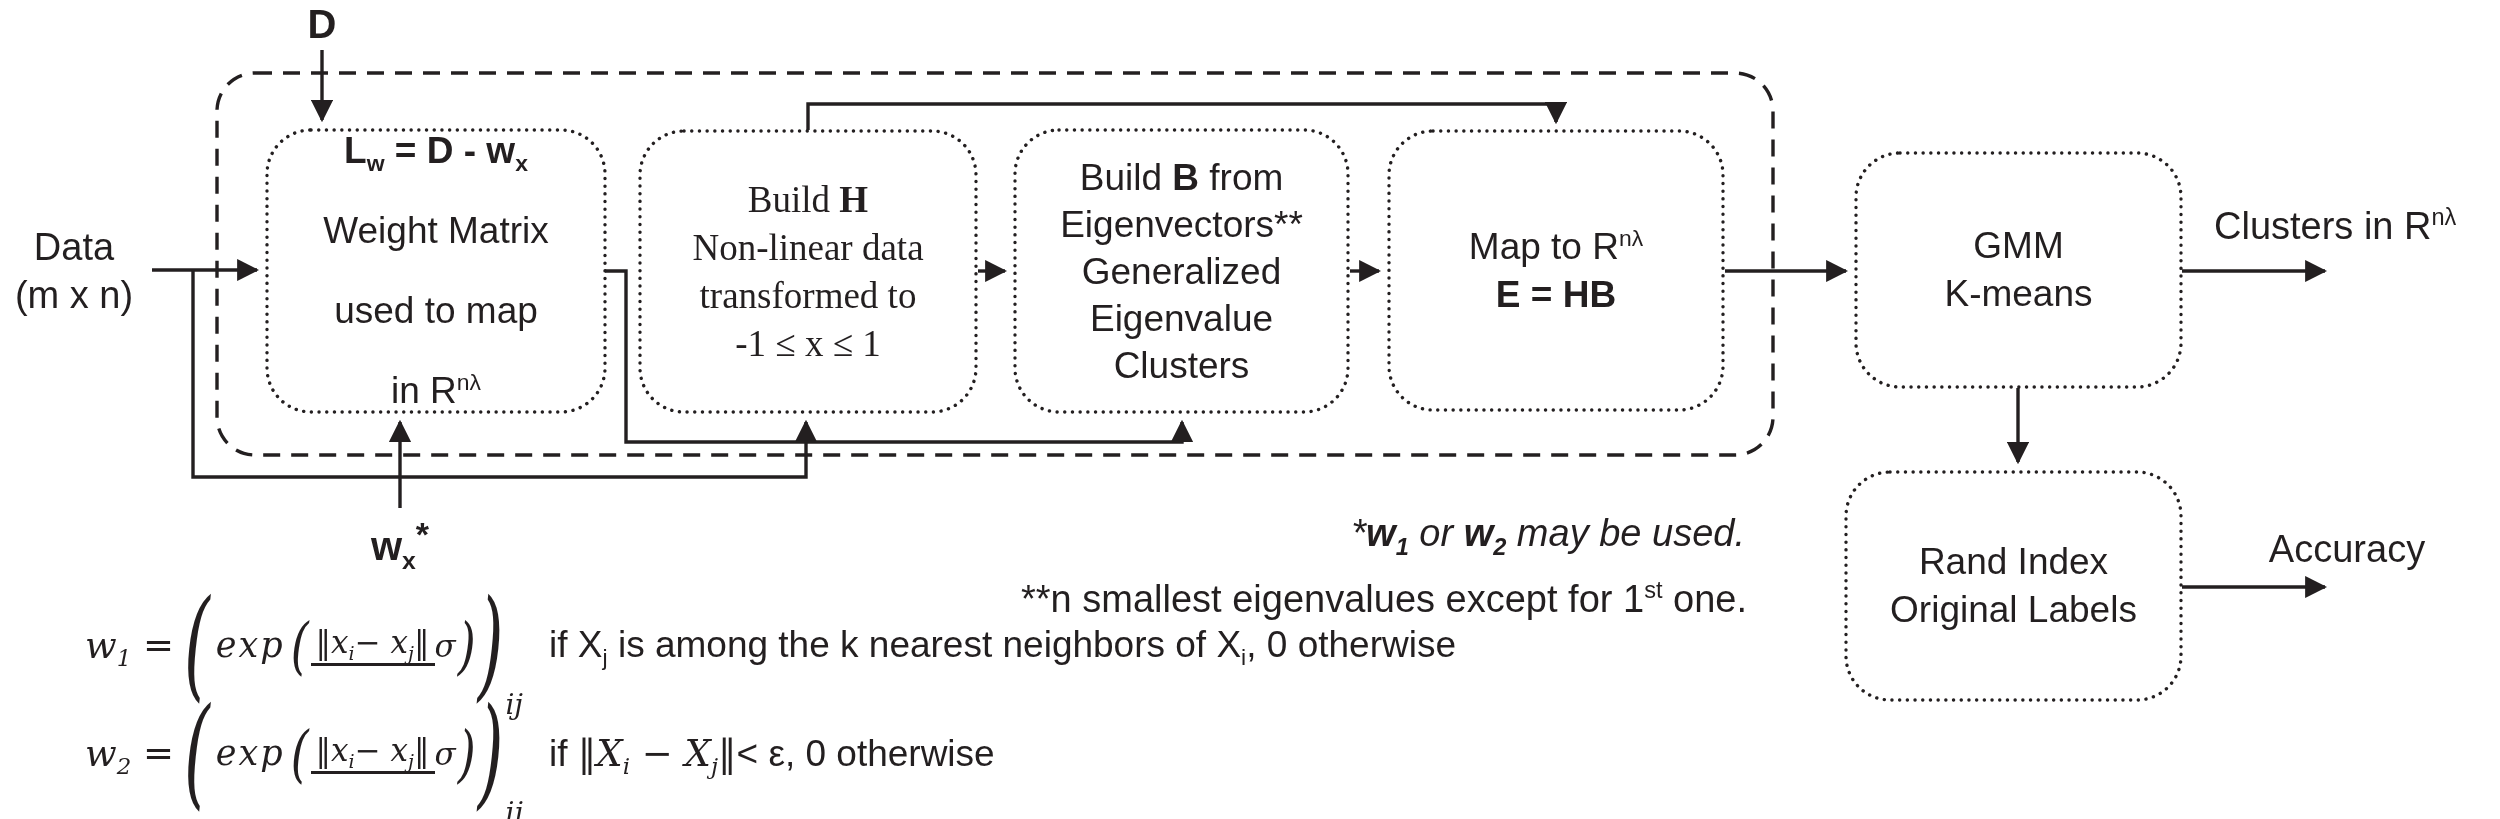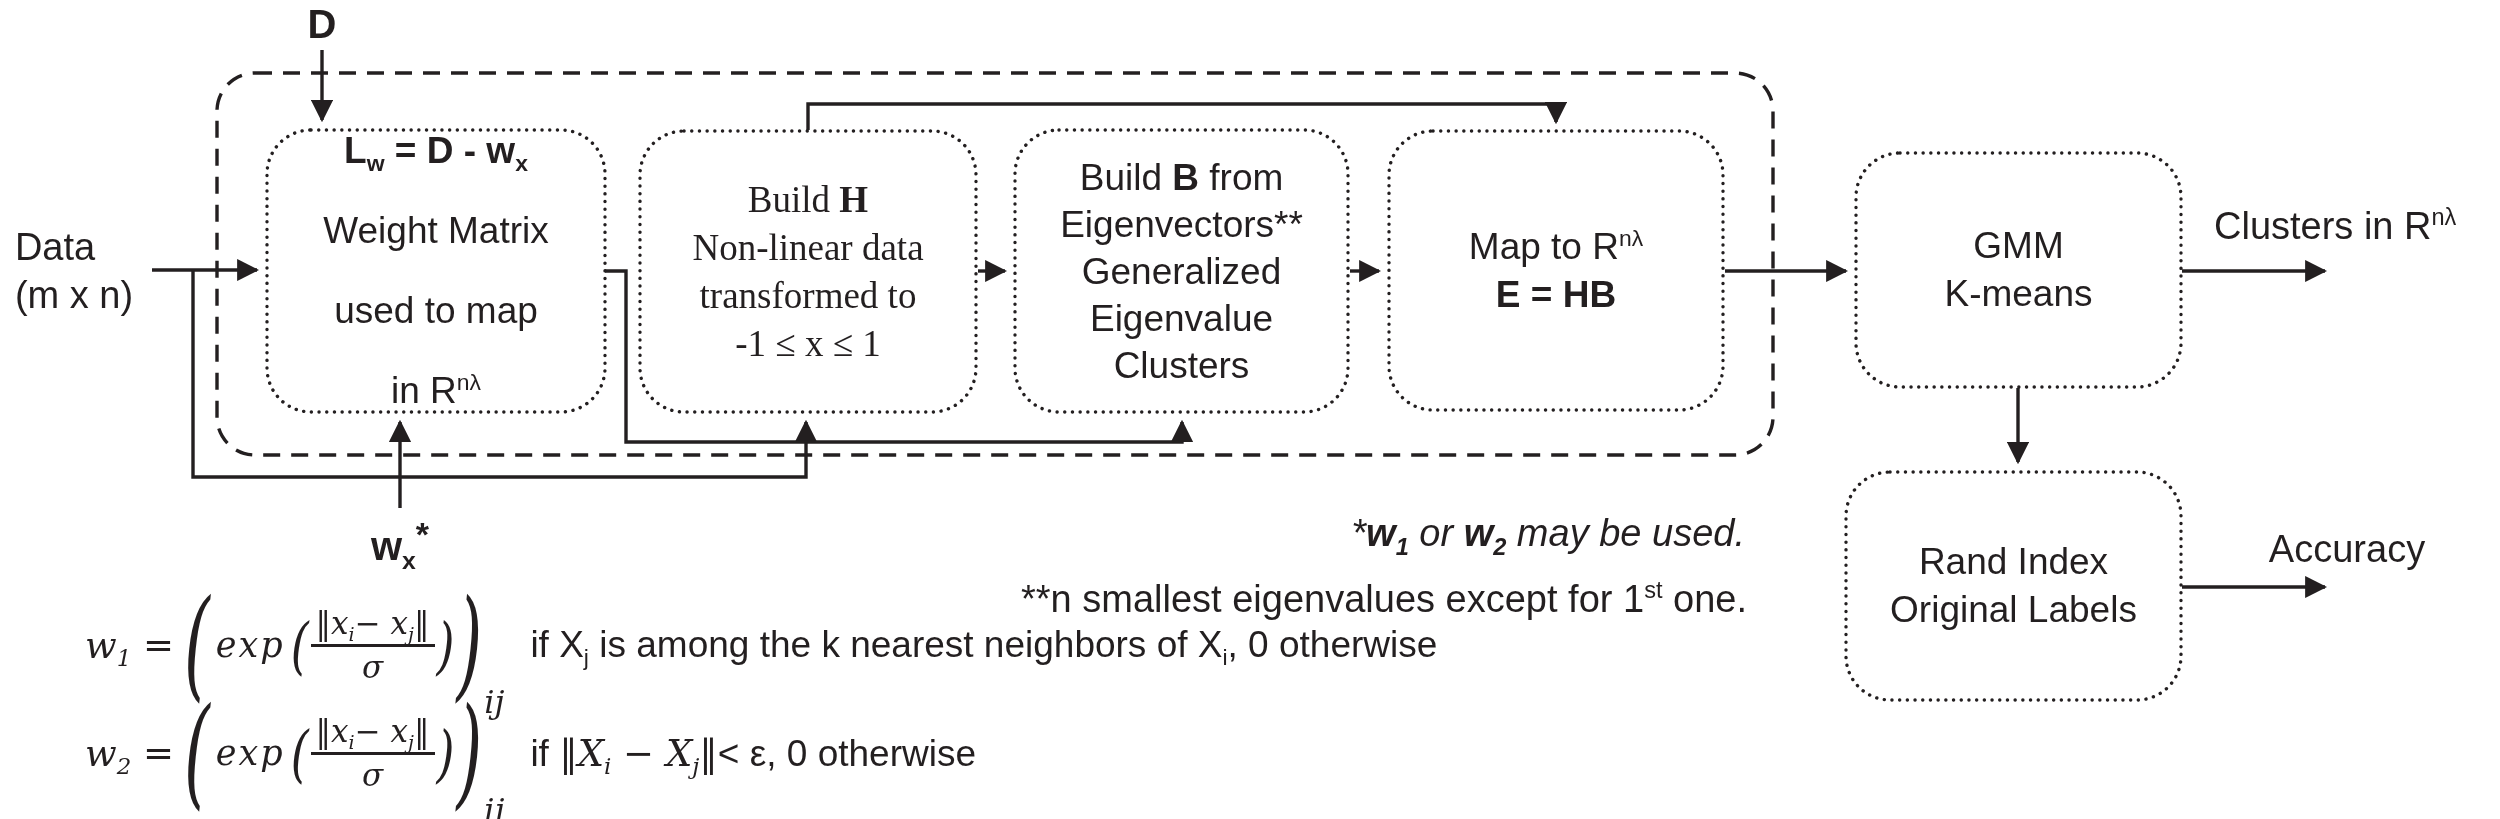--- a/index.html
+++ b/index.html
@@ -67,24 +67,24 @@
     display: inline-block;
   }
   .inp {
     font-size: 46px;
     transform: scaleY(1.35);
     line-height: 1;
     display: inline-block;
     margin: 0 2px;
   }
   .mexp { margin: 0 4px 0 6px; letter-spacing: 2px; }
-  .frac { display: inline-flex; flex-direction: column; align-items: center; font-size: 31px; }
+  .frac { display: inline-flex; align-items: center; font-size: 31px; }
   .frac .num { padding: 0 5px 3px 5px; border-bottom: 3px solid var(--ink); white-space: nowrap; }
   .frac .den { padding-top: 2px; }
-  .osub { align-self: flex-end; font-size: 32px; transform: translateY(14px); margin-left: 2px; }
+  .osub { align-self: flex-end; font-size: 28px; transform: translateY(14px); margin-left: 2px; }
   .cond {
     font-family: "Liberation Sans", sans-serif;
     font-style: normal;
     font-size: 37px;
     margin-left: 26px;
     white-space: nowrap;
   }
   .cond .mser { font-family: "DejaVu Serif", serif; font-style: italic; }
   .fnote {
     position: absolute;
@@ -125,21 +125,21 @@
     <path class="wire" d="M978,271 H1005" marker-end="url(#ah)"></path>
     <path class="wire" d="M1350,271 H1379" marker-end="url(#ah)"></path>
     <path class="wire" d="M1725,271 H1846" marker-end="url(#ah)"></path>
     <path class="wire" d="M2182,271 H2325" marker-end="url(#ah)"></path>
     <path class="wire" d="M2018,388 V462" marker-end="url(#ah)"></path>
     <path class="wire" d="M2182,587 H2325" marker-end="url(#ah)"></path>
   </svg>
 
   <div class="lbl bold center-x" style="left:322px; top:0px; font-size:40px;">D</div>
 
-  <div class="lbl" style="left:74px; top:223px; text-align:left; transform:translateX(-50%);">
+  <div class="lbl" style="left:74px; top:223px; text-align:center; transform:translateX(-50%);">
     <div class="ln">Data</div>
     <div class="ln">(m x n)</div>
   </div>
 
   <div class="lbl center-x" style="left:400px; top:510px; font-size:40px;">
     <span class="bold">w</span><sub class="bold">x</sub><span class="star-up">*</span>
   </div>
 
   <div class="node" style="left:267px; top:130px; width:338px; height:282px;gap:32px;">
     <div class="ln bold">

